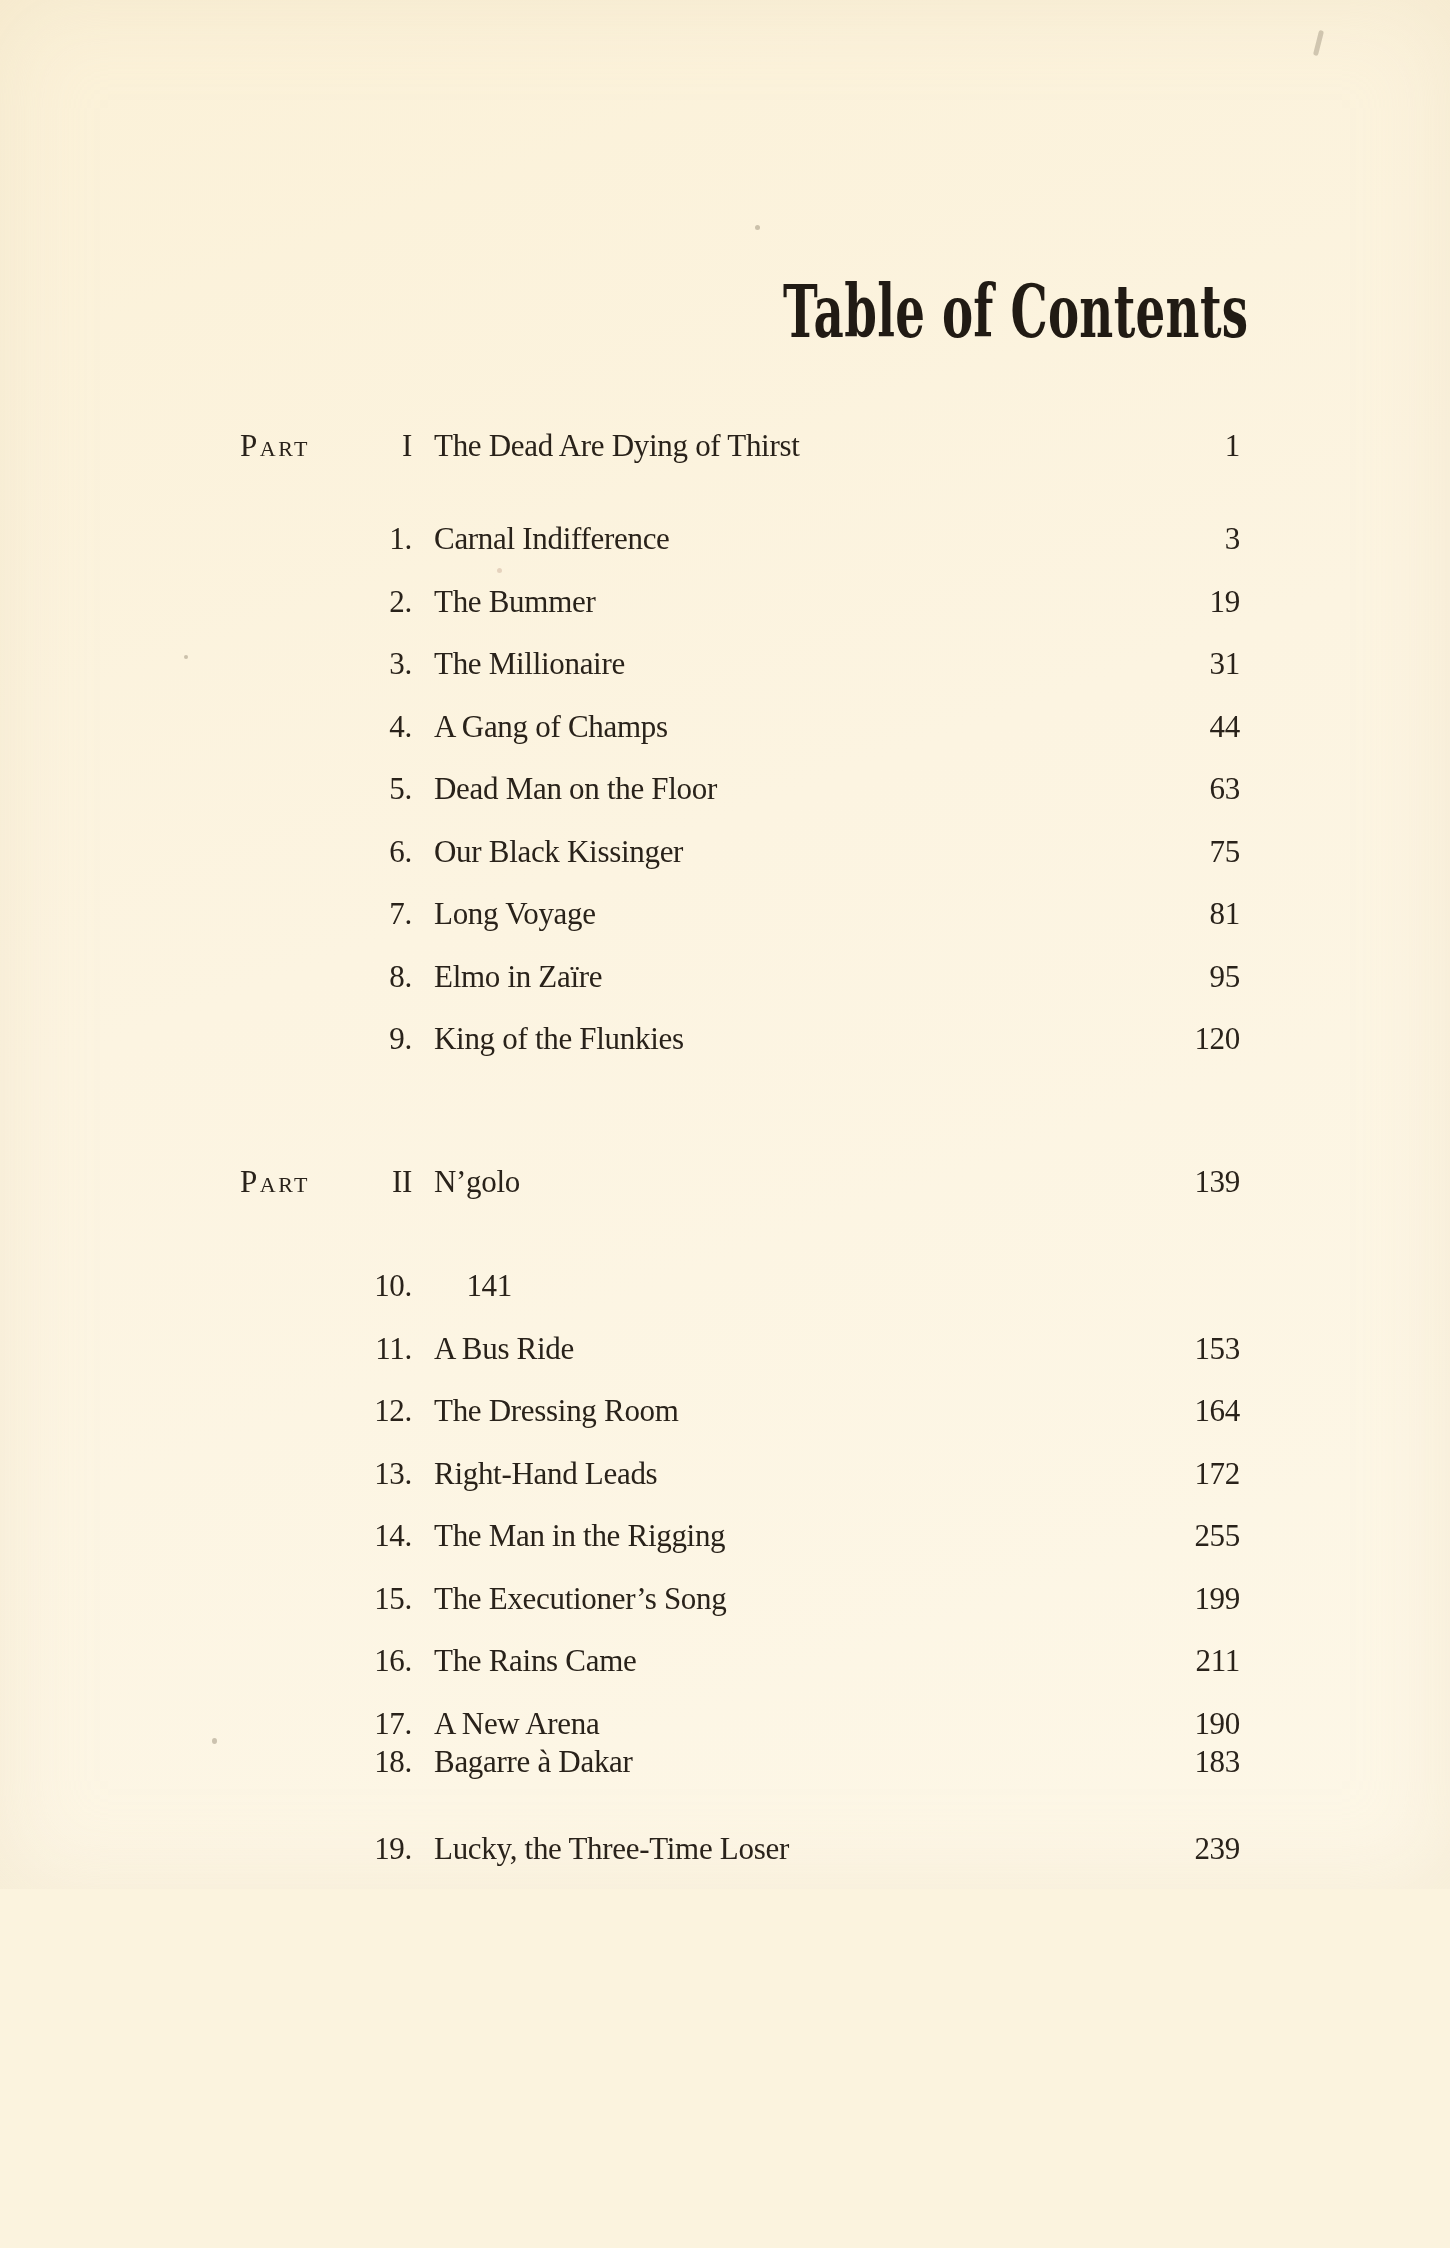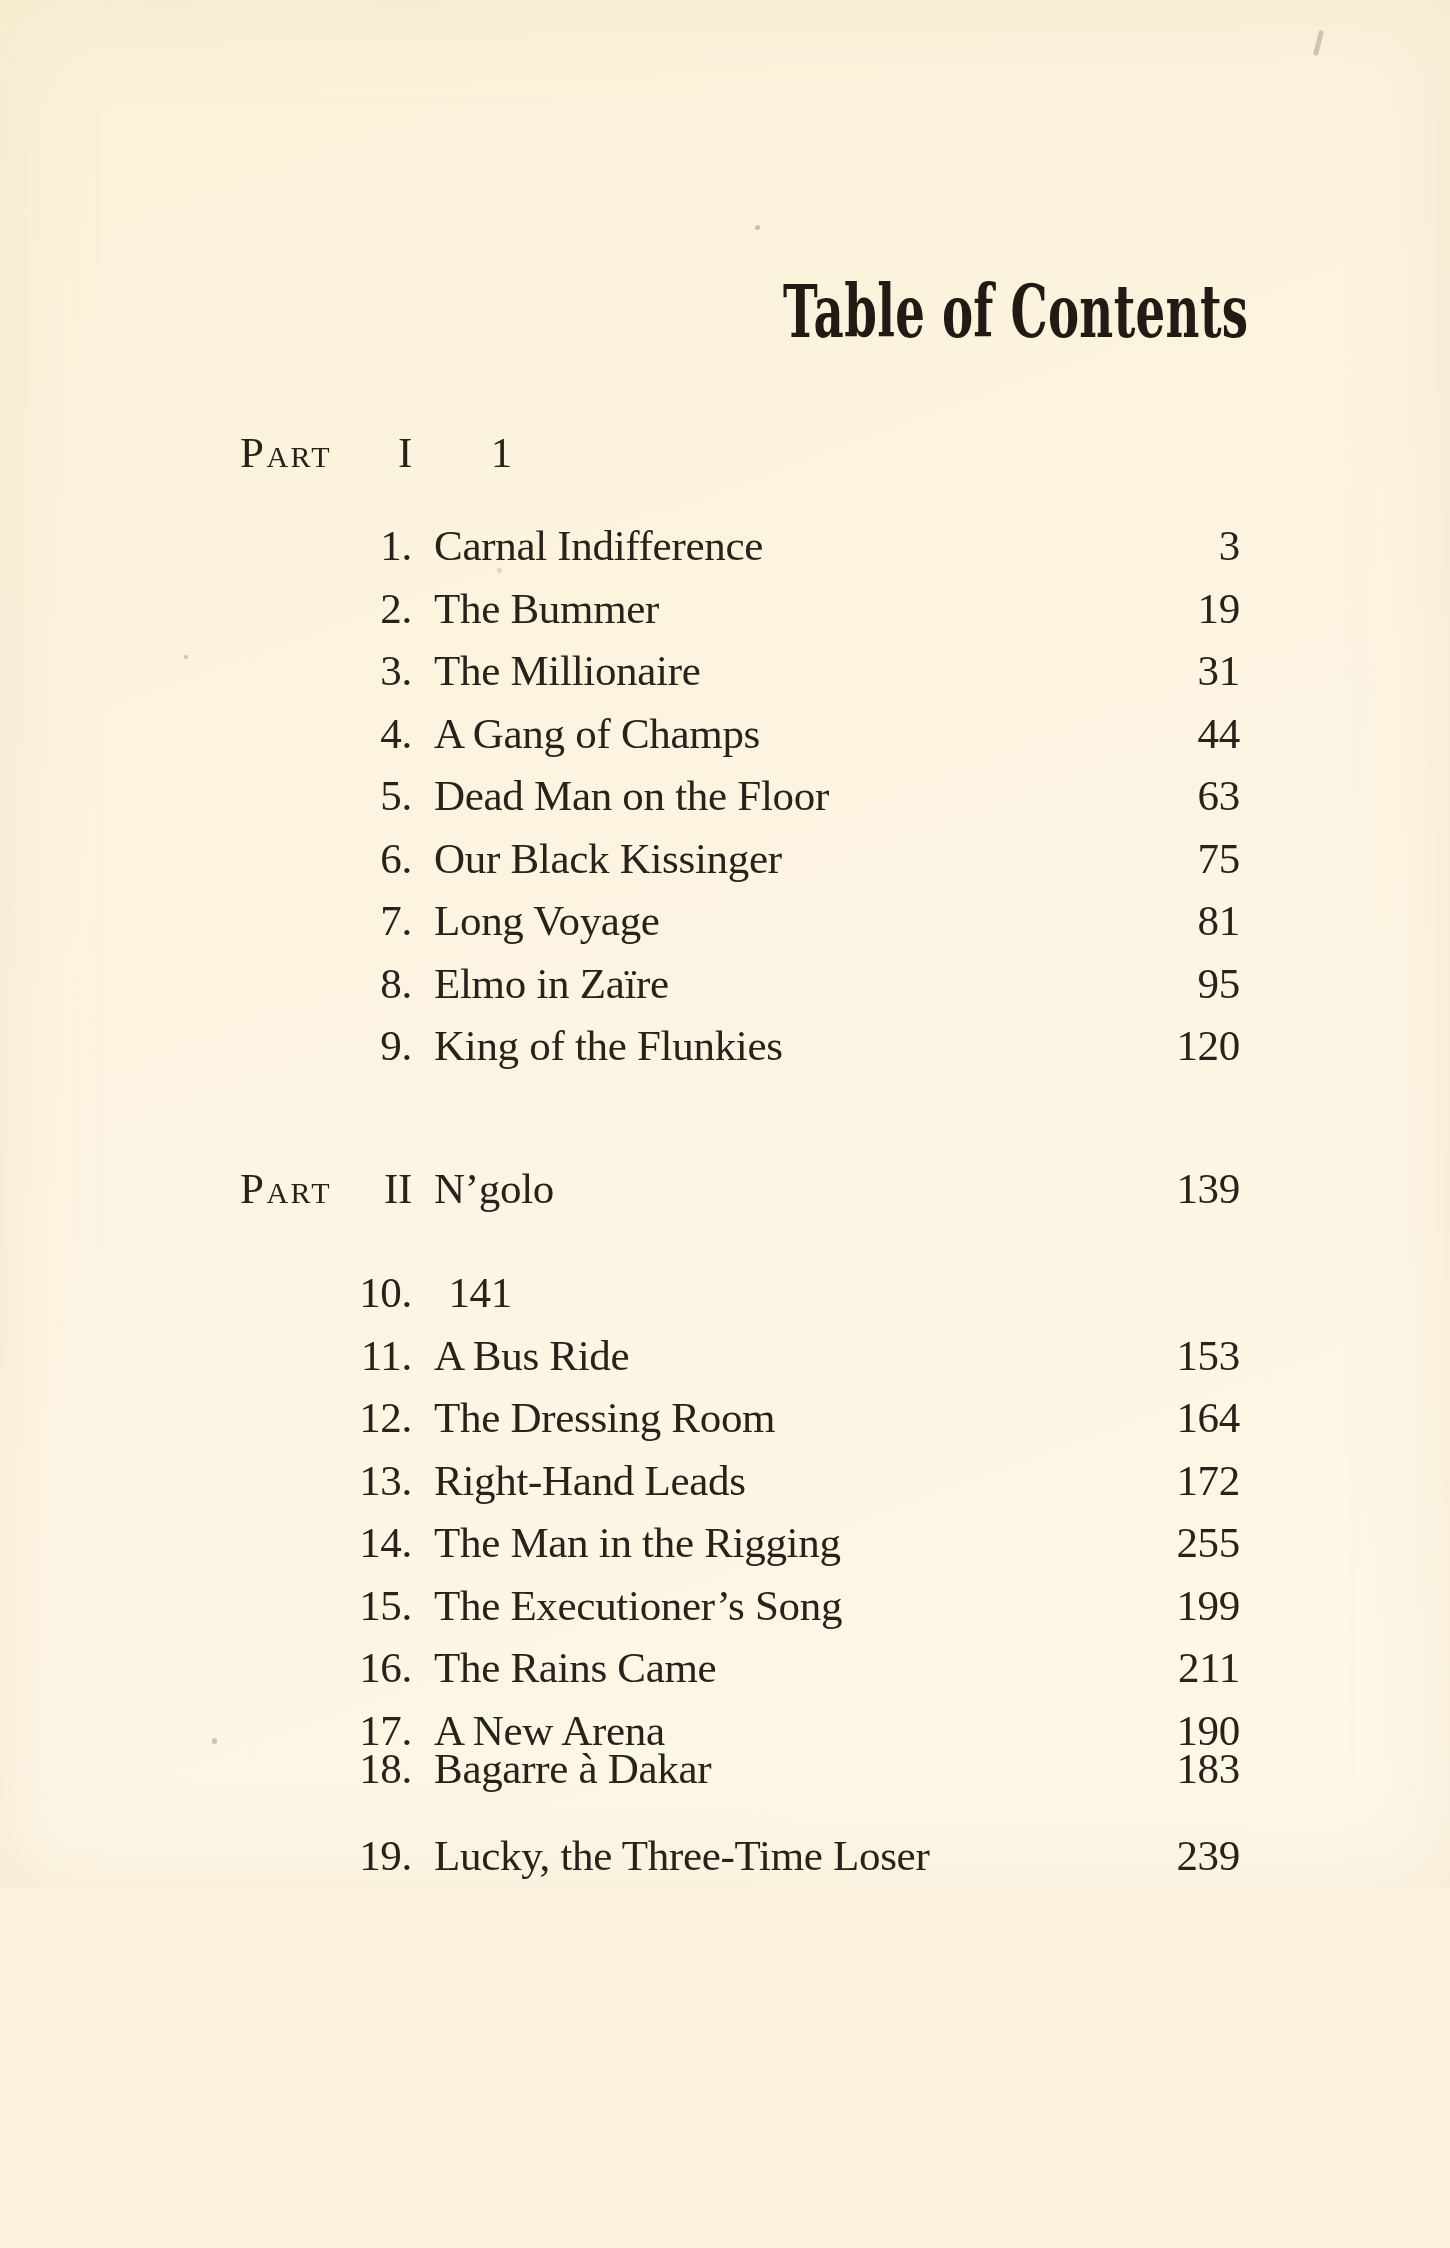--- a/index.html
+++ b/index.html
@@ -11,21 +11,21 @@
   }
   .toc-title {
     position:absolute; left:783px; top:226px;
     font-family:"DejaVu Serif", serif; font-weight:bold; font-size:73px; line-height:1;
     transform:scaleX(0.64); transform-origin:left top;
     color:#211b14; white-space:nowrap; letter-spacing:0.5px;
   }
   .row {
     position:absolute; left:240px; width:1000px;
     display:flex; align-items:center;
-    font-size:43px; line-height:1.15; letter-spacing:-0.3px; white-space:nowrap;
+    font-size:31px; line-height:1.15; letter-spacing:-0.3px; white-space:nowrap;
     color:#29221a;
   }
   .cell-num  { flex:none; width:172px; text-align:right; }
   .cell-part { flex:none; width:172px; display:flex; justify-content:space-between; align-items:baseline; }
   .part-word { font-variant:small-caps; letter-spacing:2.5px; }
   .cell-title{ flex:1 1 auto; margin-left:22px; overflow:hidden; }
   .cell-page { flex:none; min-width:100px; text-align:right; }
   .speck { position:absolute; border-radius:50%; background:rgba(130,118,96,0.40); }
   .smudge {
     position:absolute; left:1316px; top:30px; width:5px; height:26px;
@@ -37,20 +37,21 @@
 
 <div class="page">
 
   <h1 class="toc-title">Table of Contents</h1>
 
   <div class="row" style="top:428px">
     <span class="cell-part">
       <span class="part-word">Part</span>
       <span>I</span>
     </span>
+    <span class="cell-title">The Dead Are Dying of Thirst</span>
     <span class="cell-page">1</span>
   </div>
 
   <div class="row" style="top:521px">
     <span class="cell-num">1.</span>
     <span class="cell-title">Carnal Indifference</span>
     <span class="cell-page">3</span>
   </div>
   <div class="row" style="top:584px">
     <span class="cell-num">2.</span>

